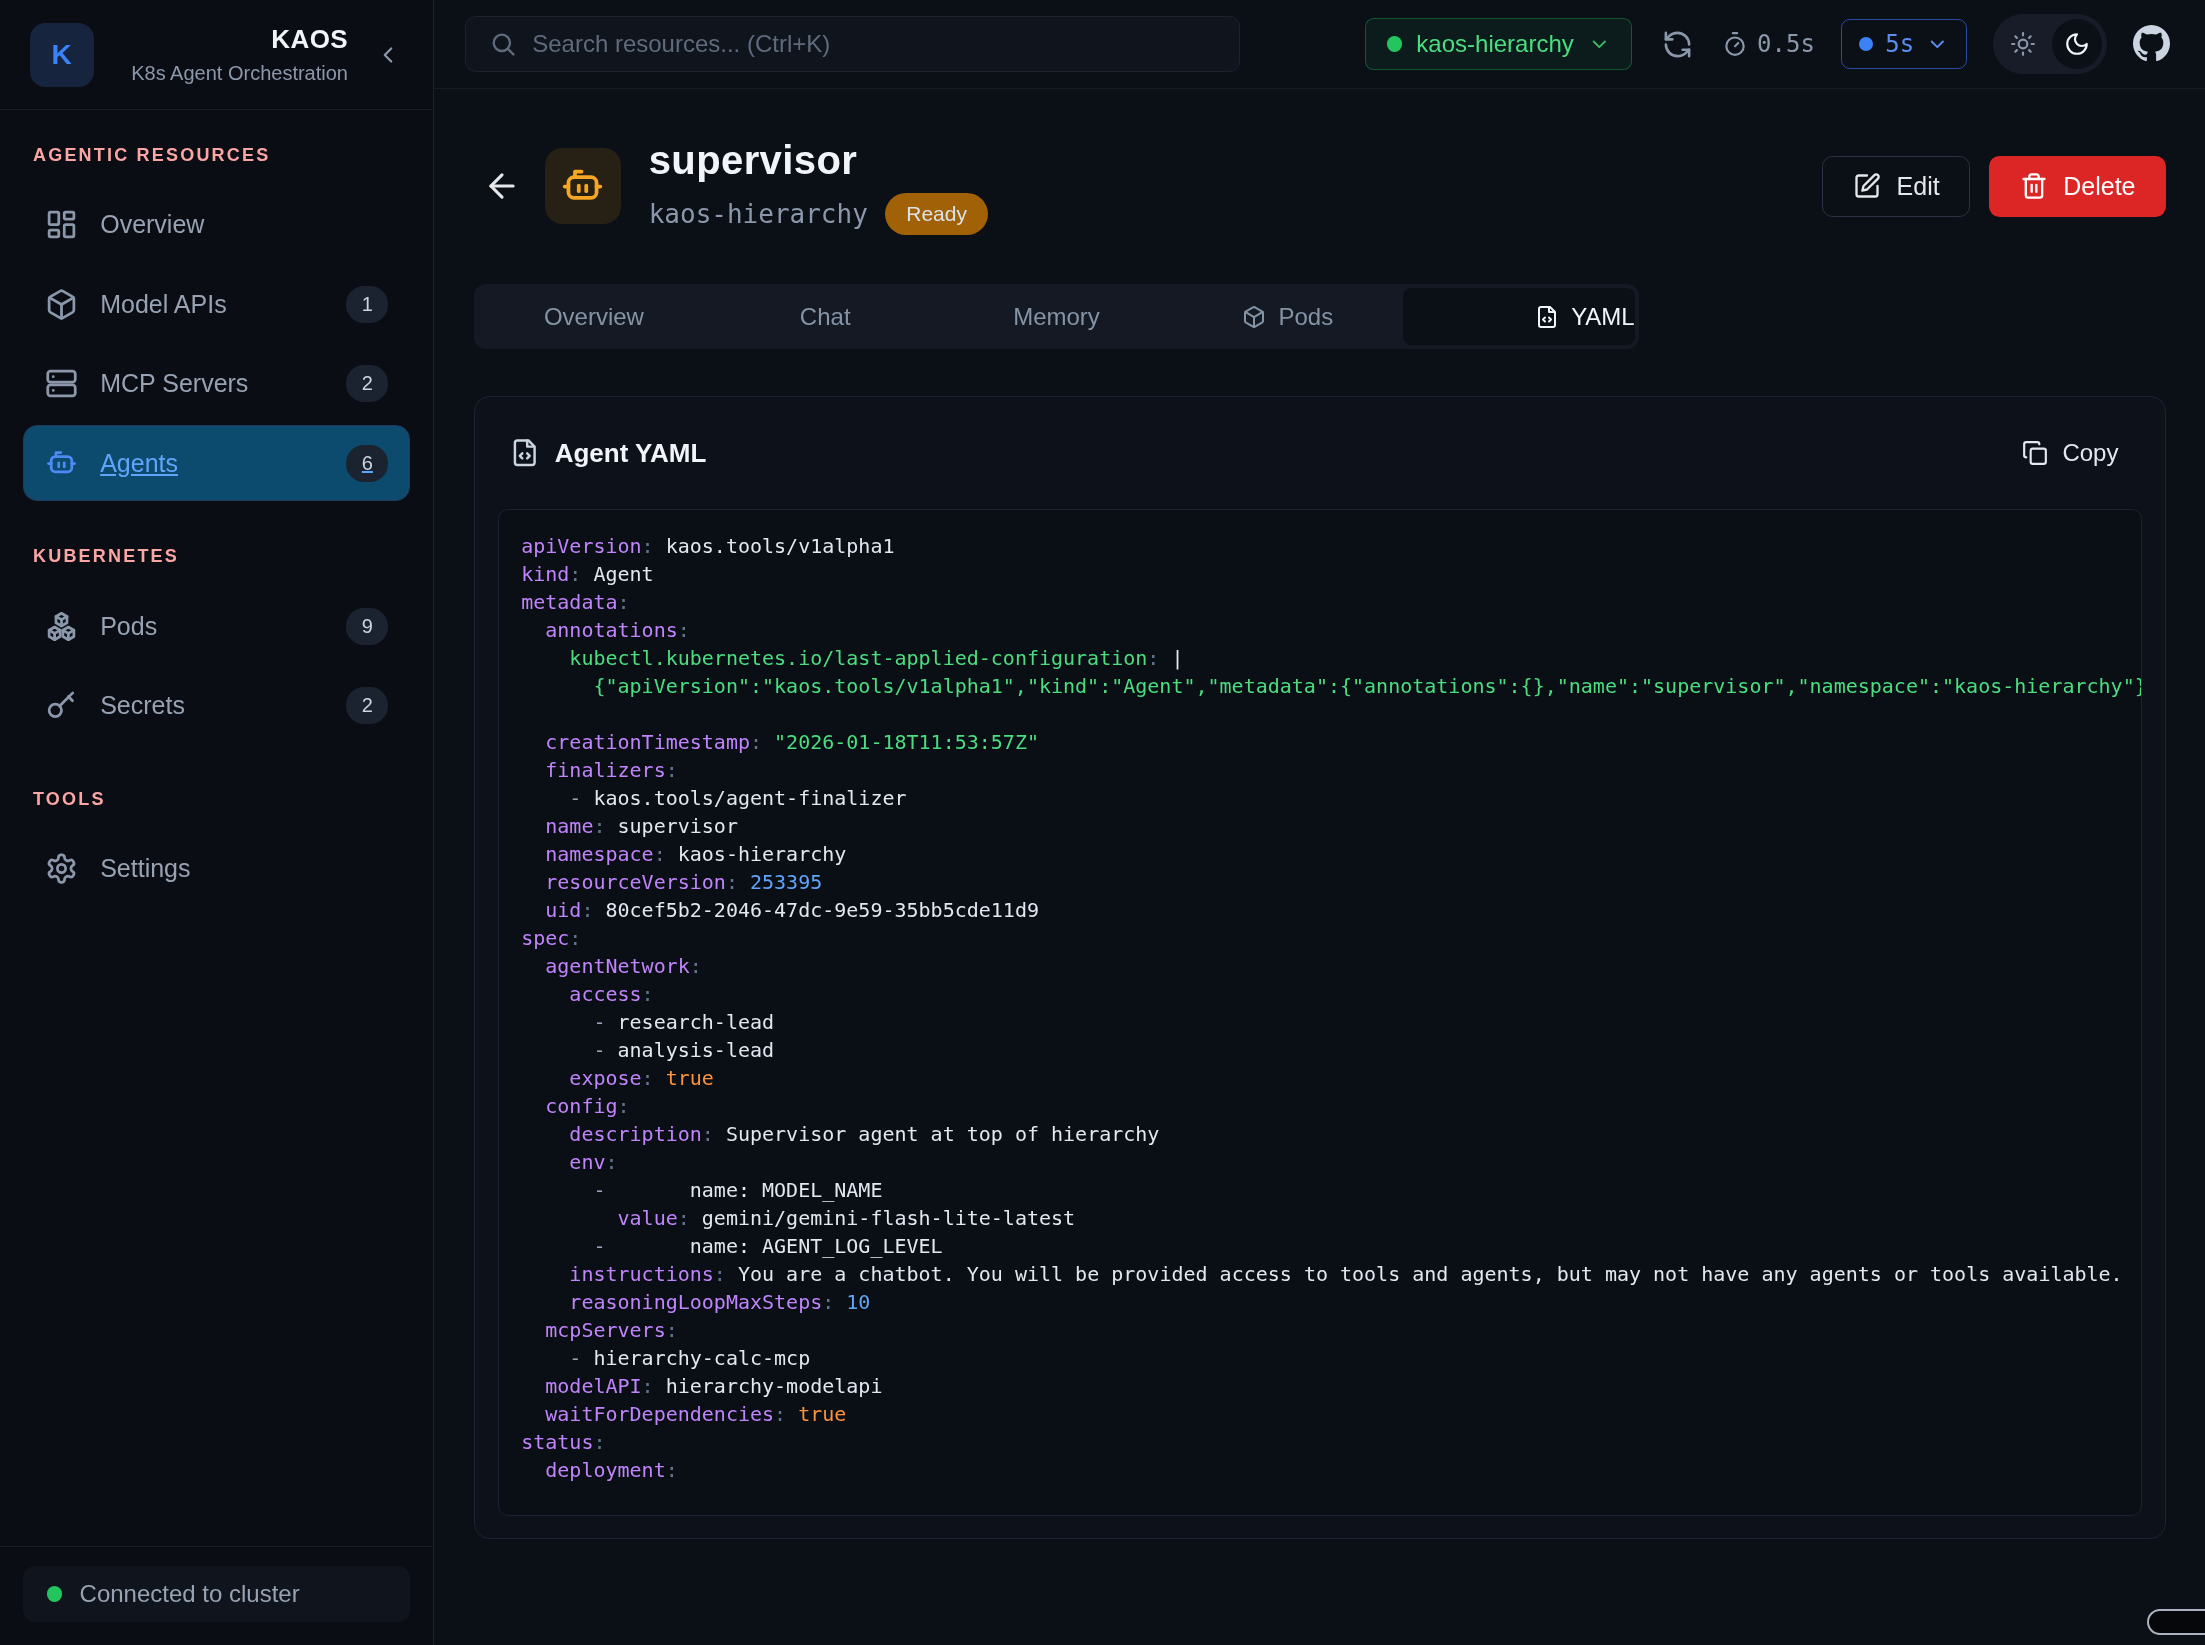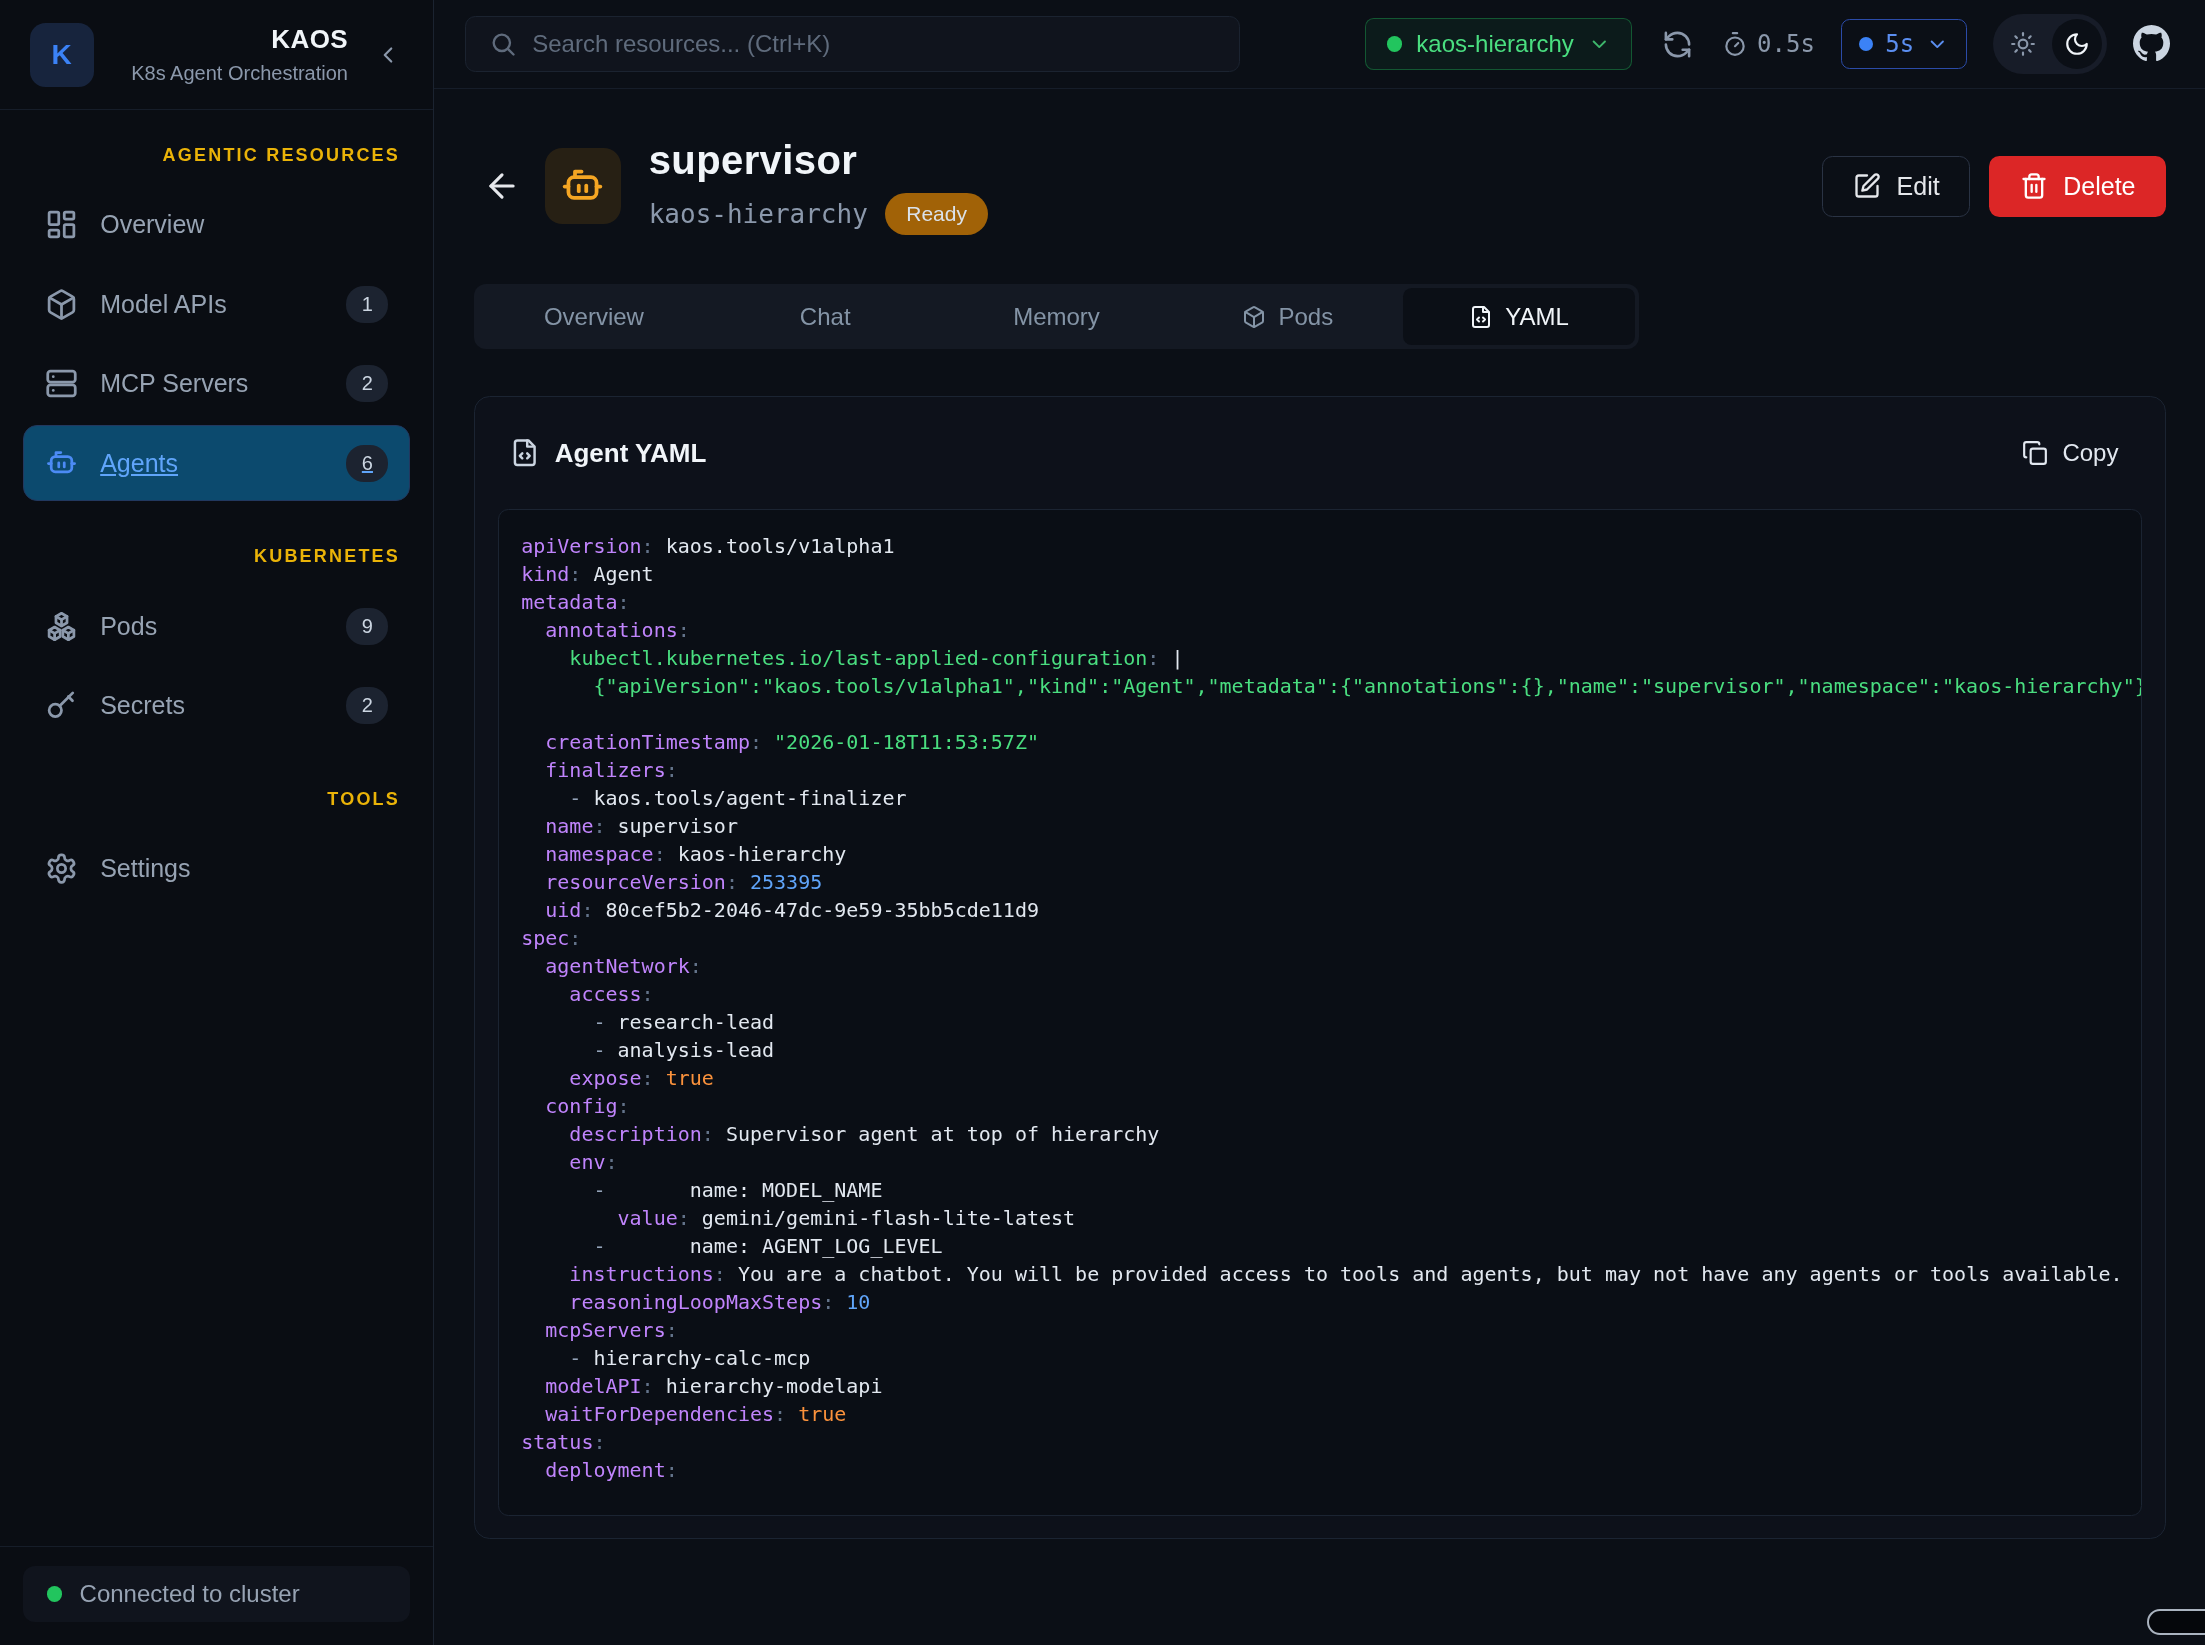--- a/index.html
+++ b/index.html
@@ -17,22 +17,22 @@
   .logo-row { display:flex; align-items:center; gap:21px; padding:22.6px 26px 22.6px 29.5px;
     border-bottom:0.9px solid #161d29; }
   .logo-box { width:64px; height:64px; border-radius:15.6px; background:#17243d;
     color:#3b82f6; font-weight:bold; font-size:28px; display:flex; align-items:center; justify-content:center; }
   .logo-text { flex:1; text-align:right; }
   .logo-title { font-size:26px; font-weight:bold; color:#f1f5f9; letter-spacing:0.4px; }
   .logo-sub { font-size:20px; color:#8b98ab; margin-top:7px; }
   .collapse-btn { width:38px; height:38px; display:flex; align-items:center; justify-content:center;
     color:#8b98ab; cursor:pointer; }
   .nav { padding:26px 22.6px 0 22.6px; flex:1; }
-  .section-label { font-size:18px; font-weight:600; letter-spacing:2.2px; color:#eab308;
-    margin:8.7px 10.4px 21px 10.4px;text-align:right; }
+  .section-label { font-size:18px; font-weight:600; letter-spacing:2.2px; color:#fca5a5;
+    margin:8.7px 10.4px 21px 10.4px; }
   .section-label.later { margin-top:45px; }
   .nav-item { display:flex; align-items:center; gap:22.6px; height:76px; padding:0 21px;
     border-radius:14px; border:0.9px solid transparent; color:#97a3b3; font-size:25px;
     margin-bottom:3.5px; cursor:pointer; }
   .nav-item .nicon { width:33px; height:33px; color:#8b98ab; display:flex; }
   .nav-item.active { background:#0c4a6e; border-color:#22385f; color:#60a5fa;text-decoration:underline; }
   .nav-item.active .nicon { color:#4c8bf5; }
   .nav-badge { margin-left:auto; background:#1c2330; color:#cbd5e1; font-size:20px;
     min-width:42px; height:37px; padding:0 14px; border-radius:18px;
     display:flex; align-items:center; justify-content:center; }
@@ -90,21 +90,21 @@
     gap:15.6px; padding:0 29.5px; cursor:pointer; border:0.9px solid transparent; }
   .btn svg { width:28px; height:28px; }
   .btn-edit { border-color:#2a3344; color:#e5e7eb; background:transparent; }
   .btn-delete { background:#dc2626; color:#ffffff; }
 
   .tabstrip { margin-top:49px; width:1165px; background:#141923; border-radius:12px;
     padding:4.3px; display:flex; }
   .tab { flex:1; height:57px; border-radius:8.7px; display:flex; align-items:center;
     justify-content:center; gap:12px; color:#8494a6; font-size:24px; cursor:pointer; }
   .tab svg { width:24px; height:24px; }
-  .tab.active { background:#0b0f16; color:#f1f5f9; }
+  .tab.active { background:#0b0f16; color:#f1f5f9;justify-content:flex-end; }
 
   .yaml-card { margin-top:47px; height:1143px; background:#0d111a; border:0.9px solid #1b2432;
     border-radius:15.6px; padding:33px 22.6px 22.6px 22.6px; display:flex; flex-direction:column; }
   .card-head { display:flex; align-items:center; padding:0 12px; margin-bottom:33px; }
   .card-title-row { display:flex; align-items:center; gap:15.6px; color:#f1f5f9;
     font-size:26px; font-weight:600; }
   .card-title-row svg { width:29.5px; height:29.5px; color:#cbd5e1; }
   .copy-btn { margin-left:auto; display:flex; align-items:center; gap:14px; color:#e2e8f0;
     font-size:24px; cursor:pointer; padding:8.7px 12px; border-radius:8.7px; }
   .copy-btn svg { width:26px; height:26px; }

